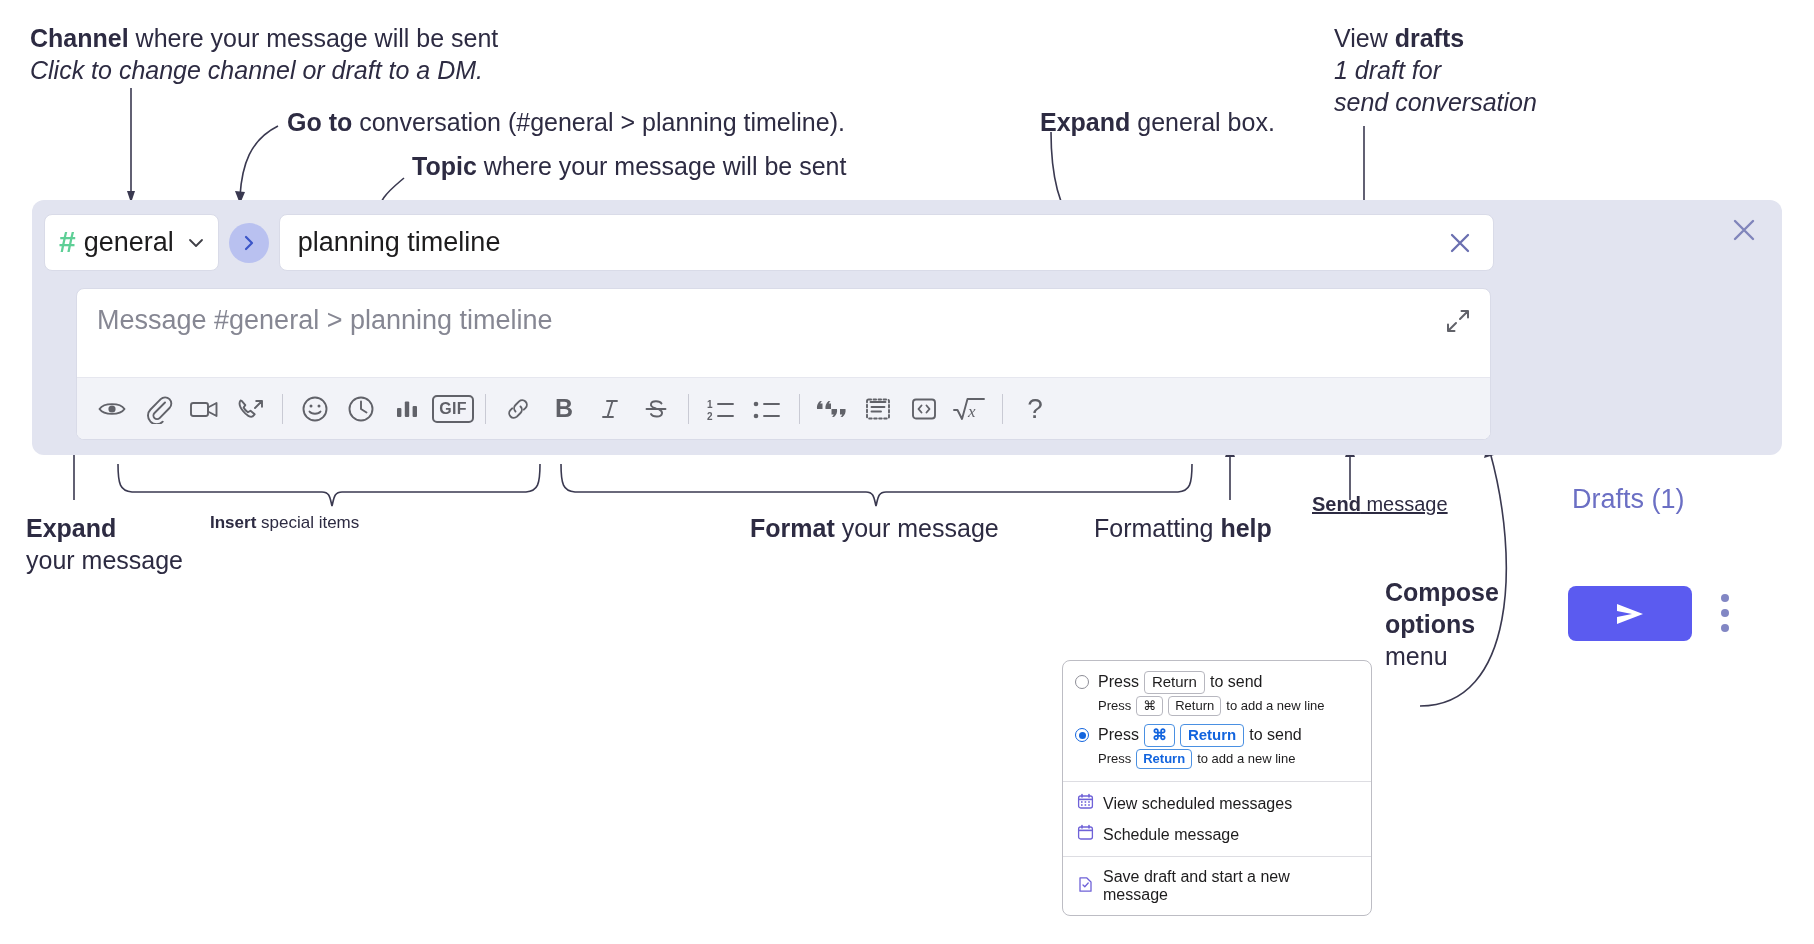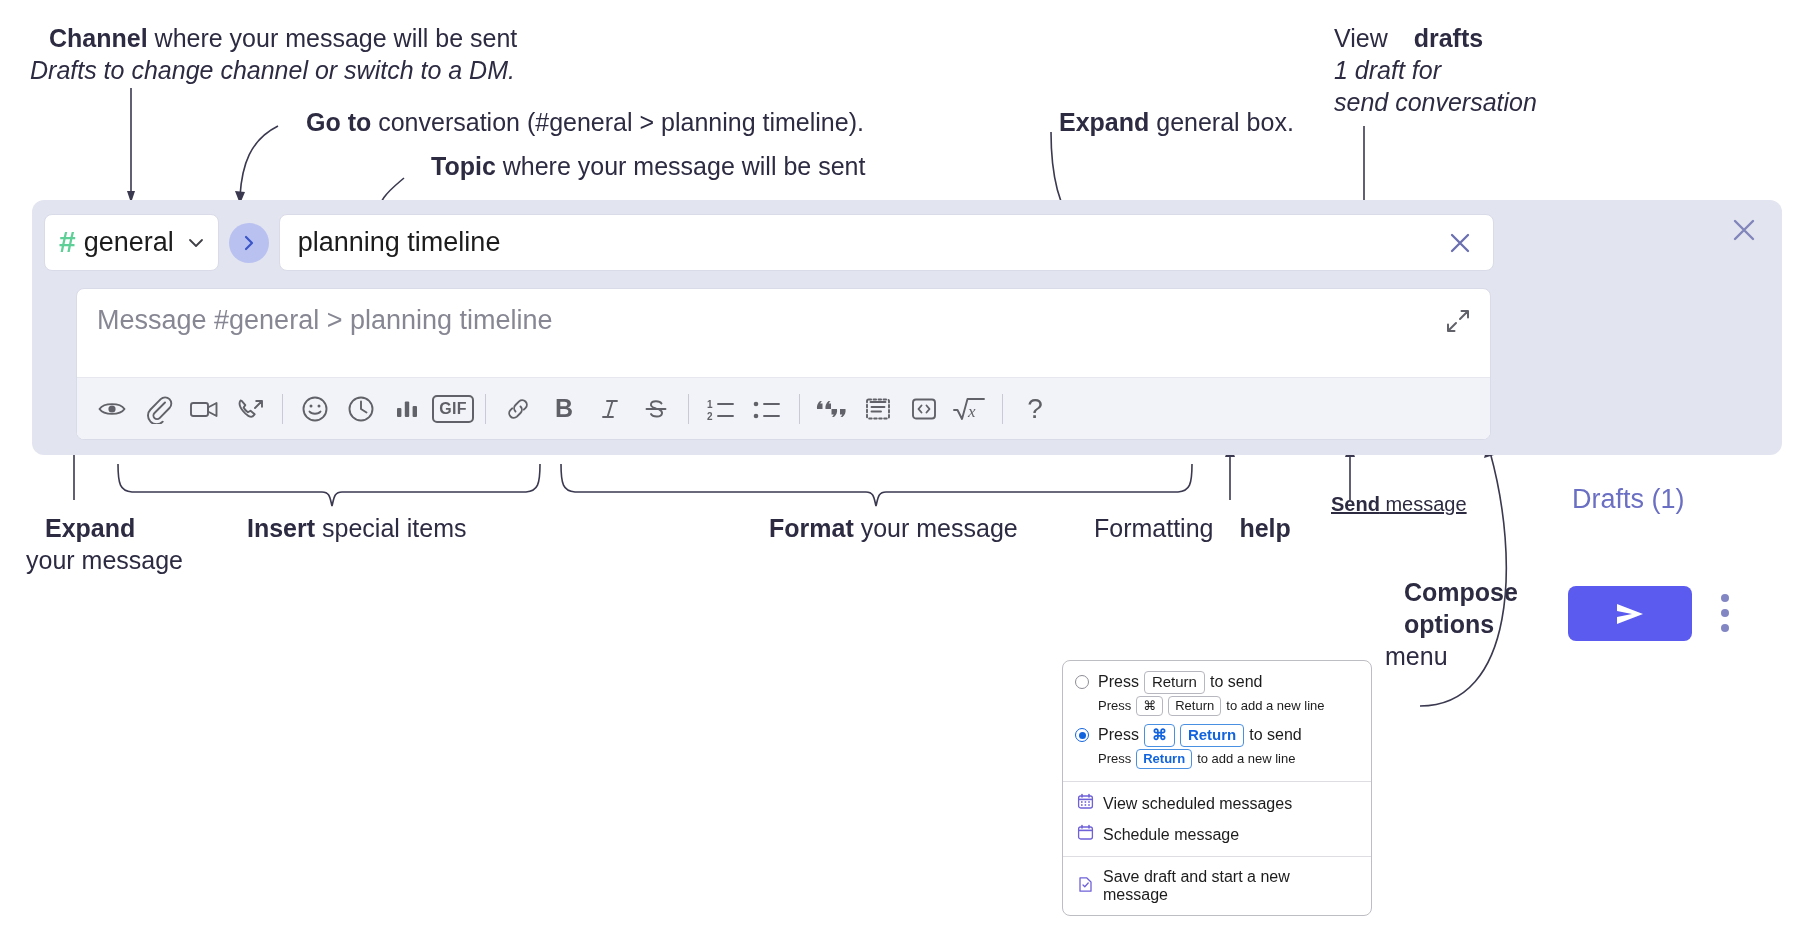--- a/index.html
+++ b/index.html
@@ -6,31 +6,31 @@
   html, body { margin:0; padding:0; }
   body {
     width:1814px; height:944px;
     background:#ffffff;
     font-family:"Liberation Sans", sans-serif;
     color:#2d2b42;
     position:relative;
     overflow:hidden;
   }
   .ann { position:absolute; color:#2d2b42; line-height:1.28; }
-  .ann b { font-weight:700;margin-left:19px; }
+  .ann b { font-weight:700; }
   .ann i { font-style:italic; }
 
   
   #ann-channel   { left:30px;  top:22px;  font-size:25px; }
   #ann-goto      { left:287px; top:106px; font-size:25px; }
   #ann-topic     { left:412px; top:150px; font-size:25px; }
   #ann-expand    { left:1040px;top:106px; font-size:25px; }
   #ann-drafts    { left:1334px;top:22px;  font-size:25px; }
   #ann-preview   { left:26px;  top:512px; font-size:25px; }
-  #ann-insert    { left:228px; top:512px; font-size:25px; }
+  #ann-insert    { left:210px; top:512px; font-size:17px; }
   #ann-format    { left:750px; top:512px; font-size:25px; }
   #ann-help      { left:1094px;top:512px; font-size:25px; }
   #ann-send      { left:1312px;top:492px; font-size:20px;text-decoration:underline; }
   #ann-compose   { left:1385px;top:576px; font-size:25px; }
 
   
   #leaders { position:absolute; left:0; top:0; width:1814px; height:944px; pointer-events:none; }
 
   
   #compose-panel {
@@ -179,21 +179,21 @@
     display:flex; align-items:center; gap:9px;
     padding:5px 14px; font-size:16px; cursor:pointer;
   }
   .menu-item svg { flex:0 0 auto; }
 </style>
 </head>
 <body>
 
 <div class="ann" id="ann-channel">
   <div><b>Channel</b><span> where your message will be sent</span></div>
-  <div><i>Drafts to change channel or switch to a DM.</i></div>
+  <div><i>Click to change channel or draft to a DM.</i></div>
 </div>
 
 <div class="ann" id="ann-goto">
   <b>Go to</b><span> conversation (#general &gt; planning timeline).</span>
 </div>
 
 <div class="ann" id="ann-topic">
   <b>Topic</b><span> where your message will be sent</span>
 </div>
 

